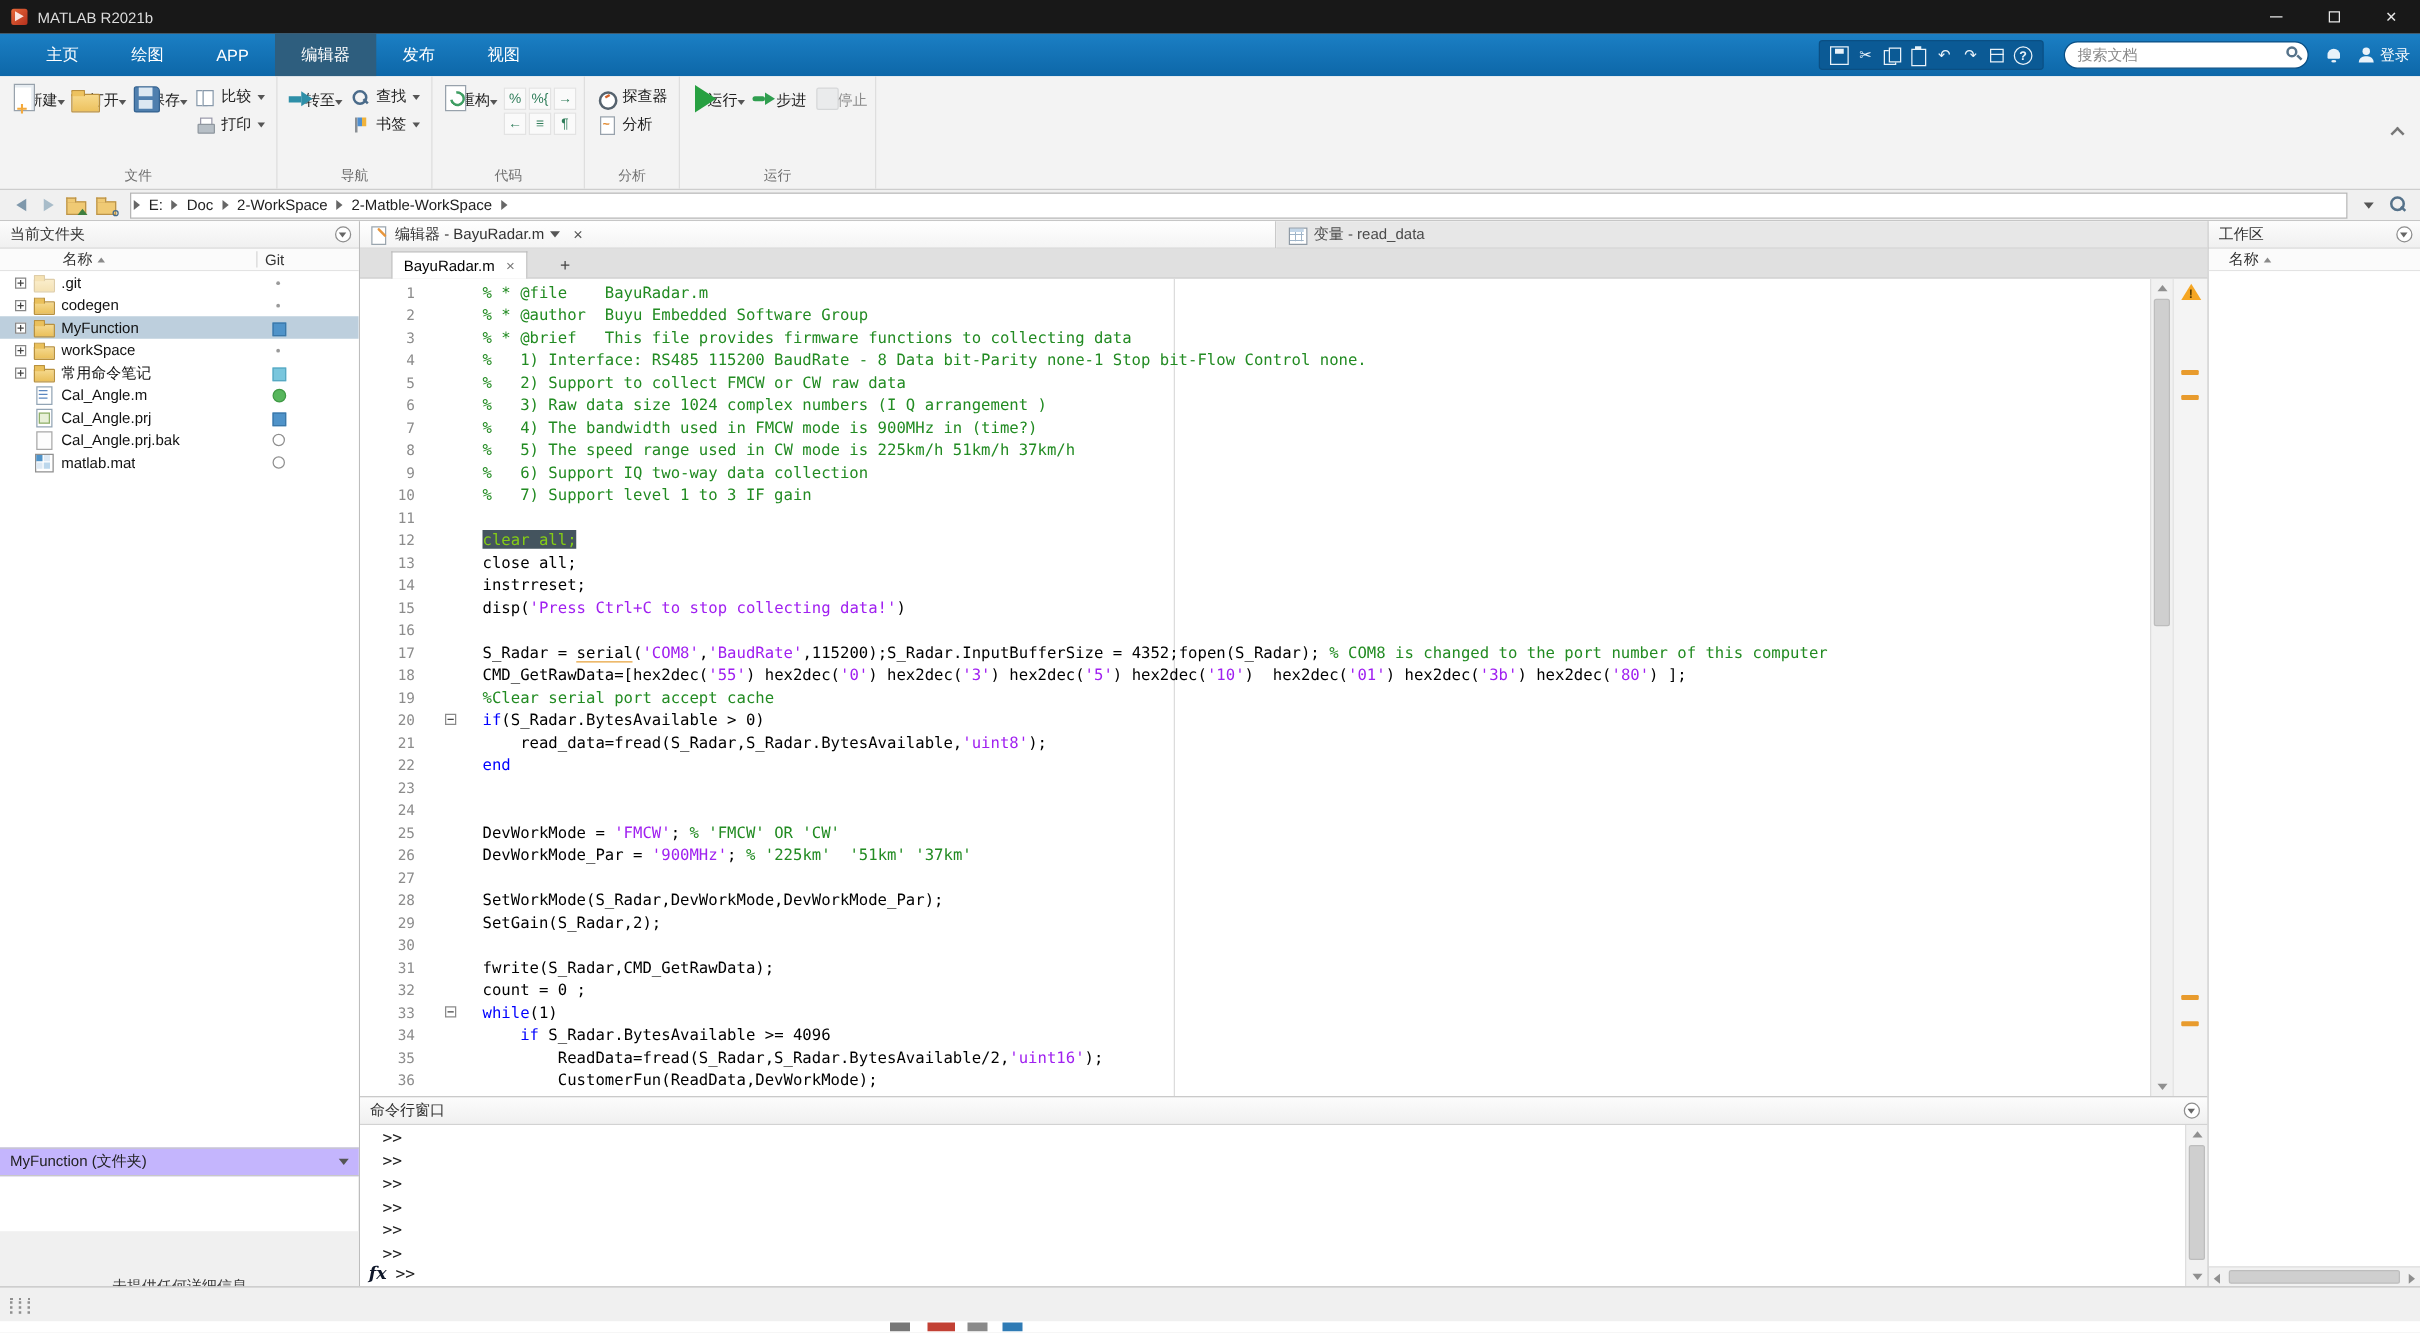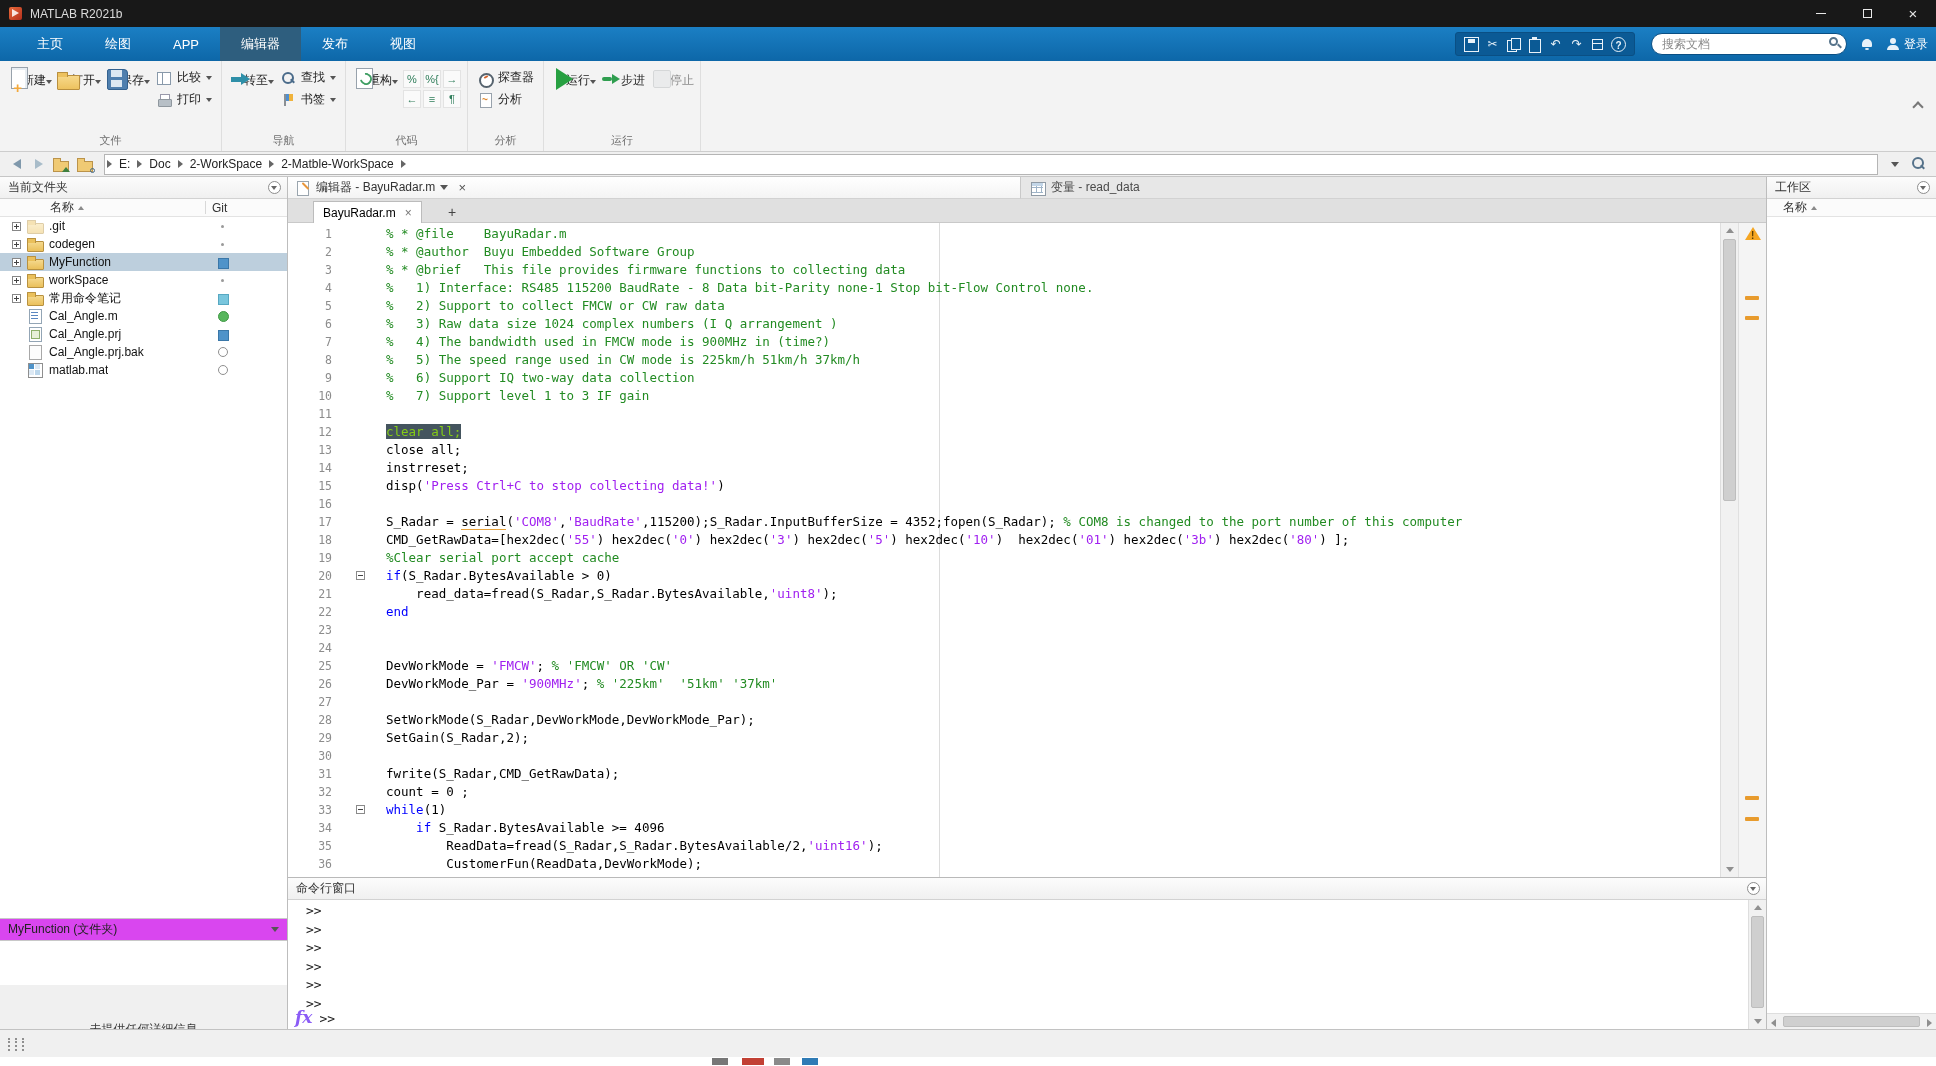--- a/index.html
+++ b/index.html
@@ -159,21 +159,21 @@
 .fi-prj::after{content:"";position:absolute;left:4px;top:3px;width:7px;height:7px;background:#e8f0d8;border:1px solid #8fb06a}
 .fi-file::before{content:"";position:absolute;left:2px;top:0;width:11px;height:13px;background:#fdfdfd;border:1px solid #a8a8a8}
 .fi-mat::before{content:"";position:absolute;left:1px;top:0;width:13px;height:13px;background:#fff;border:1px solid #8f8f8f}
 .fi-mat::after{content:"";position:absolute;left:2px;top:1px;width:11px;height:11px;background:linear-gradient(#4f93c9,#4f93c9) 0 0/5px 5px no-repeat,linear-gradient(#bcd7ec,#bcd7ec) 6px 6px/5px 5px no-repeat,linear-gradient(#dde9f4,#dde9f4) 6px 0/5px 5px no-repeat,linear-gradient(#dde9f4,#dde9f4) 0 6px/5px 5px no-repeat}
 .gitmark{position:absolute;left:218px;top:4px;width:11px;height:11px}
 .g-dot::before{content:"";position:absolute;left:3px;top:4px;width:3px;height:3px;background:#9a9a9a;border-radius:50%}
 .g-blue-square::before{content:"";position:absolute;left:0;top:1px;width:9px;height:9px;background:#4f93c9;border:1px solid #3a77a8}
 .g-cyan-square::before{content:"";position:absolute;left:0;top:1px;width:9px;height:9px;background:#79c6dd;border:1px solid #57a8c2}
 .g-green-circle::before{content:"";position:absolute;left:0;top:0;width:9px;height:9px;background:#57b65c;border:1px solid #3f9944;border-radius:50%}
 .g-open-circle::before{content:"";position:absolute;left:0;top:0;width:8px;height:8px;background:#fff;border:1px solid #8f8f8f;border-radius:50%}
-#cf-selector{position:absolute;left:0;top:741px;width:100%;height:23px;background:#d946ef;border-top:1px solid #c8c8c8;border-bottom:1px solid #c8c8c8;display:flex;align-items:center;font-size:12px;color:#222;padding:0 8px}
+#cf-selector{position:absolute;left:0;top:741px;width:100%;height:23px;background:#c4b5fd;border-top:1px solid #c8c8c8;border-bottom:1px solid #c8c8c8;display:flex;align-items:center;font-size:12px;color:#222;padding:0 8px}
 .sel-chev{margin-left:auto;width:0;height:0;border-left:4px solid transparent;border-right:4px solid transparent;border-top:5px solid #555}
 #cf-details{position:absolute;left:0;top:808px;width:100%;height:88px;background:#f0f0f0;display:flex;align-items:center;justify-content:center;font-size:12px;color:#3a3a3a}
 
 
 #centerpanel{position:absolute;left:288px;top:177px;width:1478px;height:852px;background:#fff}
 #editor-header{position:absolute;left:0;top:0;width:733px;border-right:1px solid #c9c9c9;background:linear-gradient(#ffffff,#f4f4f4)}
 #variables-header{position:absolute;left:733px;top:0;width:745px;background:#e7e7e7;color:#4a4a4a}
 .ic-edoc{width:14px;height:15px;position:relative;margin-left:8px;flex:none}
 .ic-edoc::before{content:"";position:absolute;left:1px;top:1px;width:10px;height:13px;background:#fff;border:1px solid #9aa5ae}
 .ic-edoc::after{content:"";position:absolute;left:5px;top:5px;width:9px;height:2px;background:#e8963c;transform:rotate(45deg);border-radius:1px}
@@ -215,21 +215,21 @@
 #ed-indic{position:absolute;left:1450px;top:0;width:28px;height:654px;background:#f4f4f4;border-left:1px solid #e0e0e0}
 .warn-tri{position:absolute;left:6px;top:4px;width:0;height:0;border-left:8px solid transparent;border-right:8px solid transparent;border-bottom:13px solid #f5a623}
 .warn-tri::after{content:"!";position:absolute;left:-2px;top:3px;font-size:10px;font-weight:bold;color:#5a3c00}
 .indic-mark{position:absolute;left:6px;width:14px;height:4px;background:#e89b2d;border-radius:1px}
 .indic-mark.m1{top:73px}.indic-mark.m2{top:93px}.indic-mark.m3{top:573px}.indic-mark.m4{top:594px}
 #cmdwin{position:absolute;left:0;top:700px;width:1478px;height:152px;background:#fff;border-top:1px solid #b9b9b9}
 #cmd-head{position:absolute;left:0;top:0;width:100%}
 #cmd-body{position:absolute;left:0;top:22px;right:18px;bottom:0;padding:2px 0 0 18px;font-family:"DejaVu Sans Mono",monospace;font-size:13px;color:#222;overflow:hidden}
 .cwline{height:18.5px;line-height:18.5px}
 #cmd-prompt-row{position:absolute;left:7px;bottom:2px;display:flex;align-items:baseline;gap:7px;font-family:"DejaVu Sans Mono",monospace;font-size:13px;color:#222}
-.fx{font-family:"DejaVu Serif",serif;font-style:italic;font-weight:bold;font-size:17px;color:#8b5cf6}
+.fx{font-family:"DejaVu Serif",serif;font-style:italic;font-weight:bold;font-size:14px;color:#0f172a}
 #cmd-scroll{position:absolute;right:0;top:22px;width:18px;bottom:0;background:#f1f1f1;border-left:1px solid #dedede}
 .vthumb{position:absolute;left:2px;top:16px;width:13px;height:92px;background:#cfcfcf;border:1px solid #bdbdbd;border-radius:2px}
 
 
 #rightpanel{position:absolute;left:1766px;top:177px;width:170px;height:852px;background:#fff;border-left:1px solid #bdbdbd}
 #ws-head{position:absolute;left:0;top:0;width:100%}
 #ws-colhead{position:absolute;left:0;top:22px;width:100%;height:18px;background:#fbfbfb;border-bottom:1px solid #e3e3e3;display:flex;align-items:center;font-size:12px;color:#333;padding-left:16px}
 #ws-body{position:absolute;left:0;top:40px;width:100%;height:796px;background:#fff}
 #ws-hscroll{position:absolute;left:0;bottom:0;width:100%;height:16px;background:#f1f1f1;border-top:1px solid #dedede}
 .hthumb{position:absolute;left:16px;right:16px;top:2px;height:11px;background:#cfcfcf;border:1px solid #bdbdbd;border-radius:2px}

